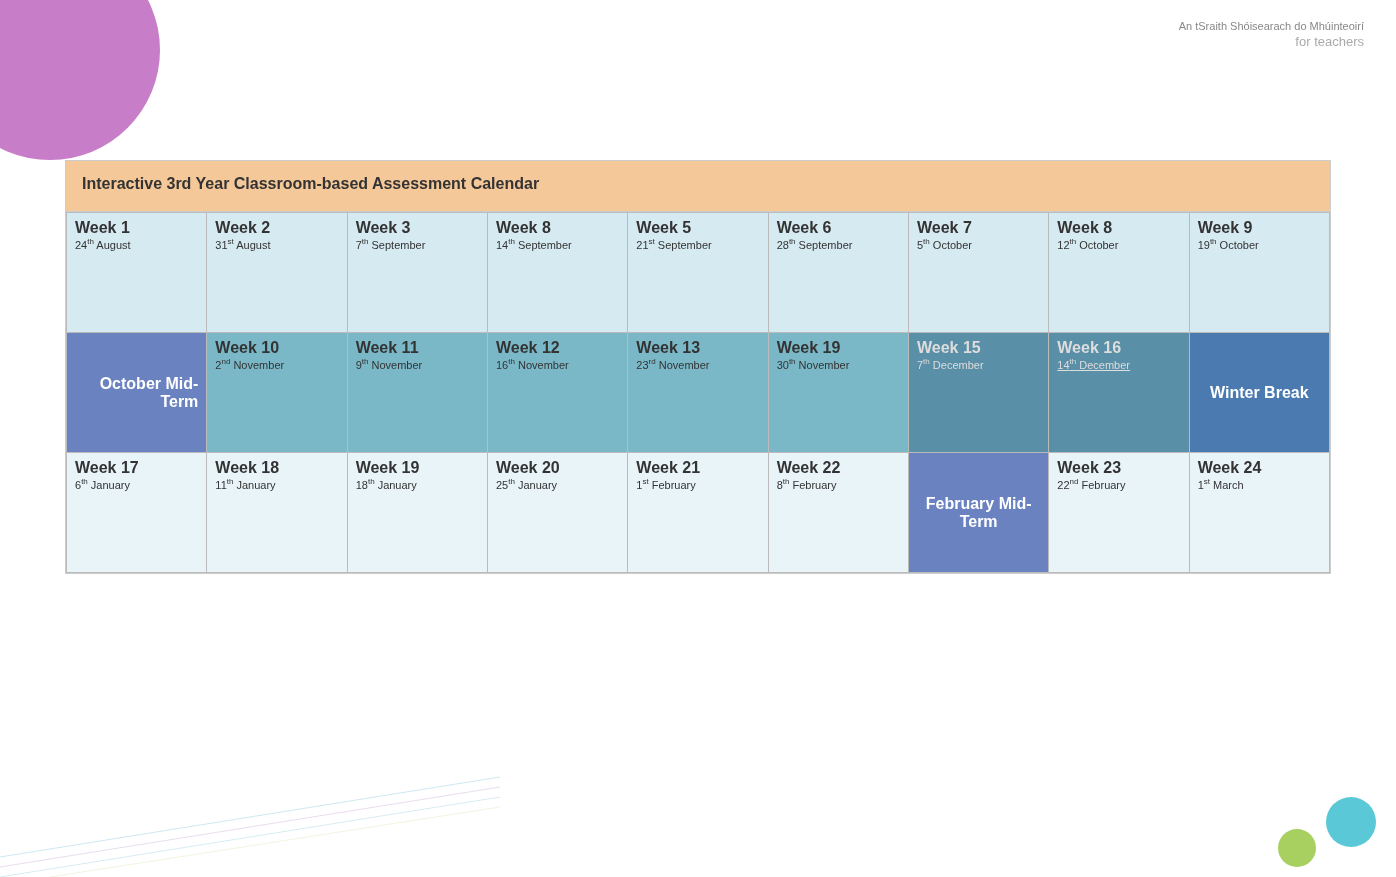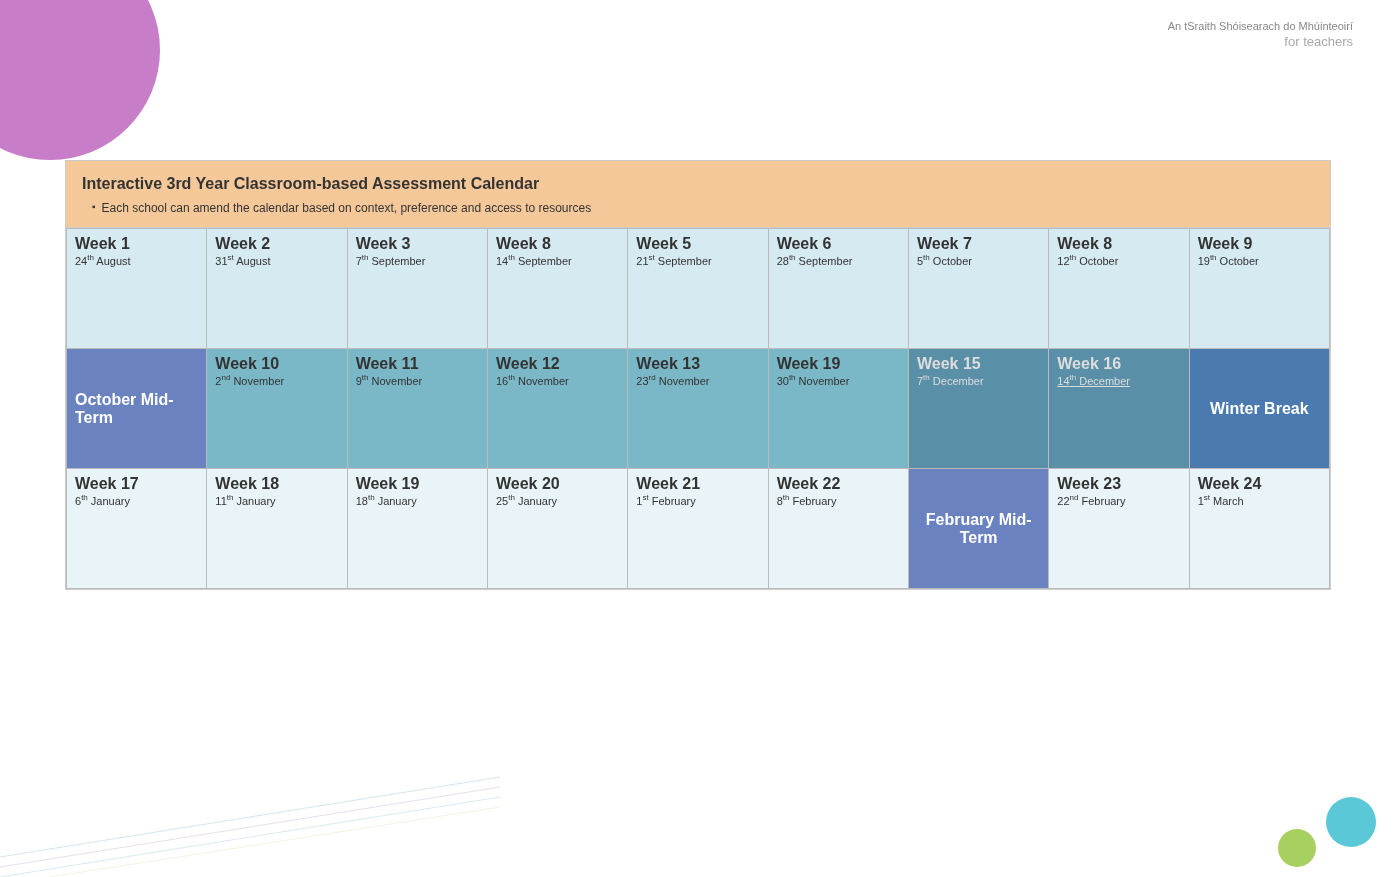--- a/index.html
+++ b/index.html
@@ -54,21 +54,21 @@
     }
     .bg-lines-bottom-left svg {
       width: 100%;
       height: 100%;
     }
 
     
     .logo-area {
       position: absolute;
       top: 20px;
-      right: 43px;
+      right: 32px;
       text-align: right;
       z-index: 2;
     }
     .logo-subtitle {
       font-size: 11px;
       color: #888;
       font-family: Arial, sans-serif;
       margin-bottom: 2px;
     }
     .logo-text {
@@ -191,21 +191,20 @@
 <div class="logo-area">
   <div class="logo-subtitle">An tSraith Shóisearach do Mhúinteoirí</div>
   <div class="logo-for-teachers">for teachers</div>
 </div>
 
 <div class="main-content">
   <div class="calendar-wrapper">
     <div class="calendar-header">
       <h2>Interactive 3rd Year Classroom-based Assessment Calendar</h2>
       <ul>
-        <li>Each school can amend the calendar based on context, preference and access to resources</li>
       </ul>
     </div>
     <table class="cal-table">
       <tbody>
 
         <tr class="row1">
           <td>
               <span class="week-label">Week 1</span>
               <span class="week-date">24<sup>th</sup> August</span>
             </td>
@@ -237,21 +236,21 @@
               <span class="week-label">Week 8</span>
               <span class="week-date">12<sup>th</sup> October</span>
             </td>
           <td>
               <span class="week-label">Week 9</span>
               <span class="week-date">19<sup>th</sup> October</span>
             </td>
         </tr>
 
         <tr class="row2">
-          <td class="row2-special" style="text-align:left; vertical-align:middle;">
+          <td class="row2-special" style="text-align:right; vertical-align:middle;">
               <span class="week-label" style="color:#fff;">October Mid-Term</span>
             </td>
           <td>
               <span class="week-label">Week 10</span>
               <span class="week-date">2<sup>nd</sup> November</span>
             </td>
           <td>
               <span class="week-label">Week 11</span>
               <span class="week-date">9<sup>th</sup> November</span>
             </td>

